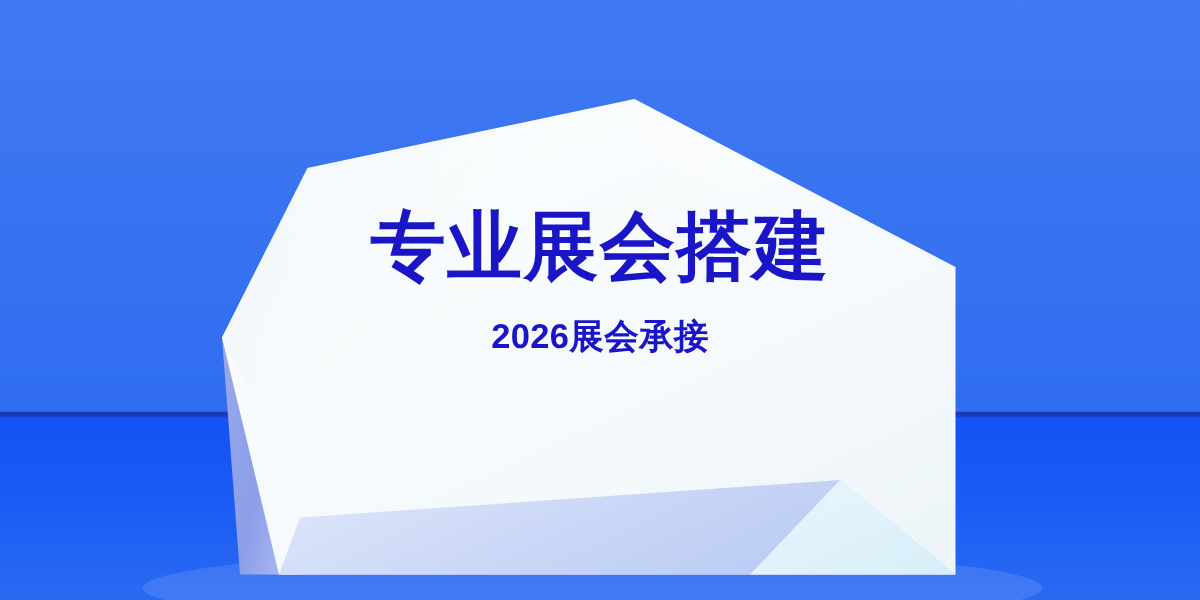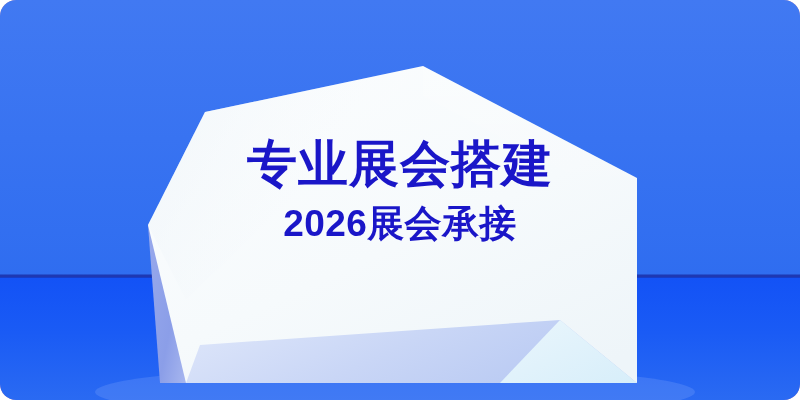--- a/index.html
+++ b/index.html
@@ -9,21 +9,20 @@
   }
   body {
     font-family: "Liberation Sans", "DejaVu Sans", sans-serif;
   }
   #banner {
     position: relative;
     width: 800px;
     height: 400px;
     overflow: hidden;
     background: #fca5a5;
-    border-radius: 16px;
   }
   #scene {
     position: absolute;
     top: 0;
     left: 0;
     width: 800px;
     height: 400px;
   }
   .text-stack {
     position: absolute;
@@ -43,21 +42,21 @@
     letter-spacing: 0.01em;
   }
   .title-line {
     top: 136px;
     font-size: 50px;
     line-height: 56px;
     letter-spacing: 0.02em;
   }
   .subtitle-line {
     top: 204px;
-    font-size: 37px;
+    font-size: 23px;
     line-height: 40px;
     letter-spacing: 0.01em;
   }
   .features-line {
     top: 268px;
     font-size: 31px;
     line-height: 38px;
   }
   .features-line .feat {
     display: inline-block;

